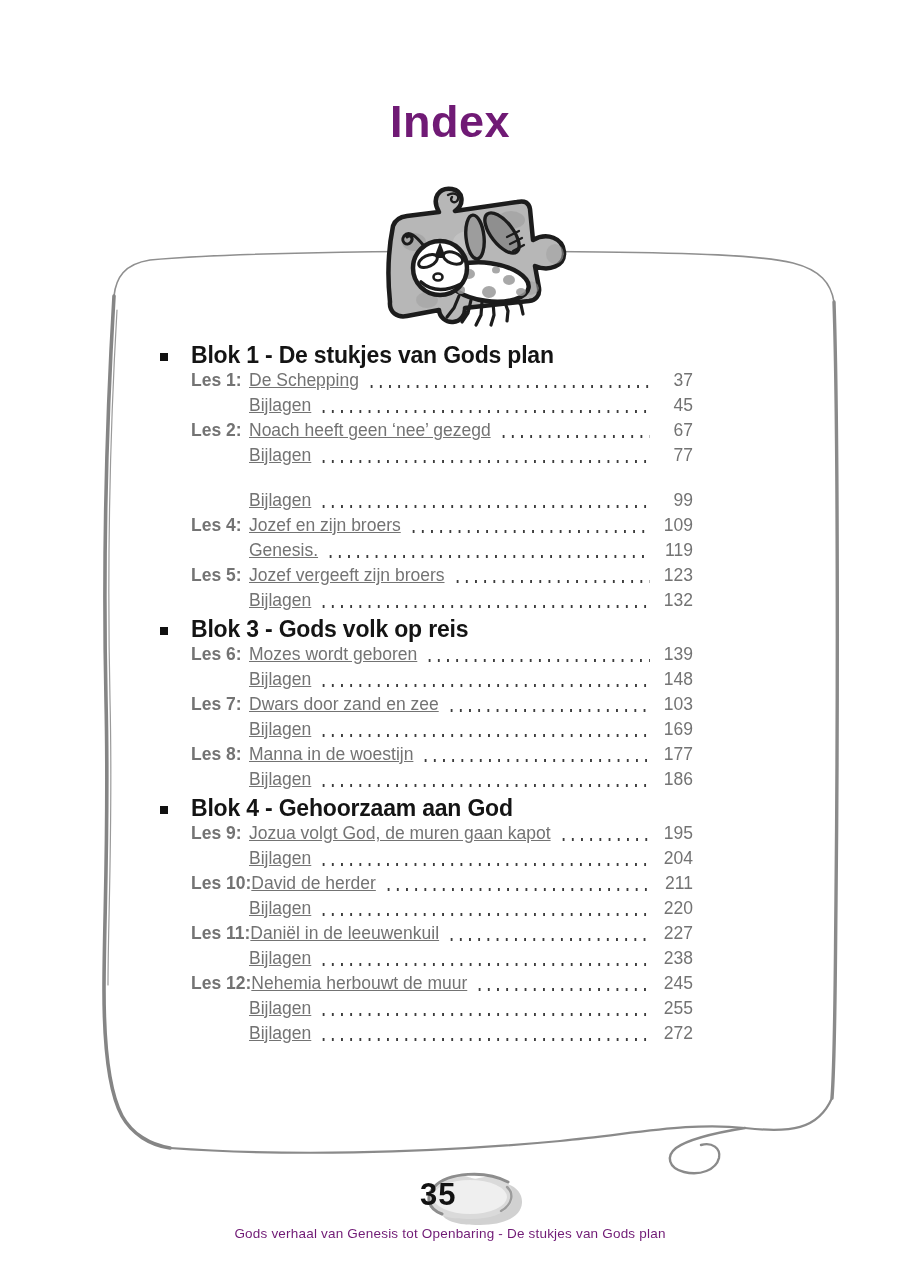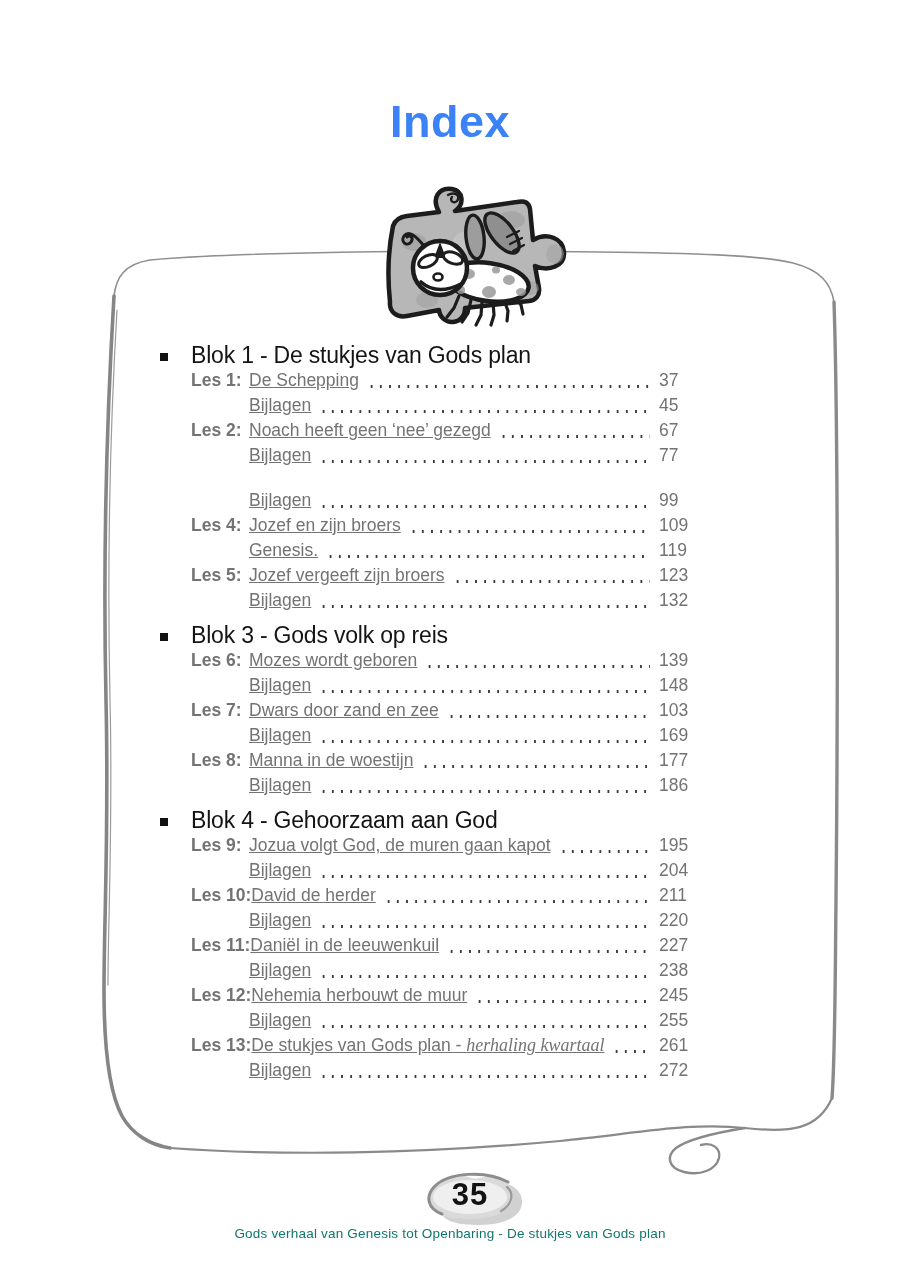--- a/index.html
+++ b/index.html
@@ -4,60 +4,60 @@
 <style>
   html,body{margin:0;padding:0;}
   body{
     width:900px;height:1272px;position:relative;background:#ffffff;
     font-family:"Liberation Sans",sans-serif;overflow:hidden;
   }
   .abs{position:absolute;}
   
   #page-title{
     top:96px;left:0;width:900px;text-align:center;
-    font-size:45px;font-weight:bold;color:#3b82f6;letter-spacing:.5px;
+    font-size:45px;font-weight:bold;color:#701a75;letter-spacing:.5px;
   }
   
   #frame{top:0;left:0;width:900px;height:1272px;z-index:0;pointer-events:none;}
   
   #bee{top:184px;left:368px;width:212px;height:150px;z-index:2;}
   
   #toc{top:343px;left:160px;width:533px;z-index:1;}
   .blok{margin-top:0;}
   .blok:nth-child(2){margin-top:20px;}
-  .blok:nth-child(n+3){margin-top:10px;}
+  .blok:nth-child(n+3){margin-top:4px;}
   .blok-header{
     display:flex;align-items:center;line-height:25px;
-    font-size:23px;font-weight:normal;color:#141414;letter-spacing:-0.2px;text-align:center;
+    font-size:23px;font-weight:bold;color:#141414;letter-spacing:-0.2px;text-align:center;
   }
   .bullet{flex:0 0 8px;width:8px;height:8px;background:#111;margin-right:23px;margin-top:2px;}
   .entry{
     display:flex;line-height:25px;font-size:17.5px;color:#737373;
     padding-left:31px;
   }
   .les{flex:0 0 58px;font-weight:bold;white-space:nowrap;}
   .etitle{white-space:nowrap;text-decoration:underline;}
   .etitle i{font-family:"Liberation Serif",serif;font-size:18px;}
   .leader{
     flex:1;align-self:flex-end;height:3px;margin:0 9px 5px 8px;
     background-image:radial-gradient(circle,#3c3c3c 1.15px,transparent 1.35px);
     background-size:9.2px 3px;background-repeat:repeat-x;background-position:left bottom;
   }
-  .pnum{flex:0 0 34px;}
+  .pnum{flex:0 0 34px;text-align:right;}
   
   #page-num-wrap{top:1168px;left:420px;width:104px;height:60px;z-index:3;}
   #page-num-wrap svg{position:absolute;top:0;left:0;}
   #page-num{
-    position:absolute;top:9px;left:0;width:100px;text-align:center;
+    position:absolute;top:9px;left:0;width:100px;text-align:left;
     font-size:31px;font-weight:bold;color:#121212;letter-spacing:1px;
   }
   
   #footer{
     top:1226px;left:0;width:900px;text-align:center;
-    font-size:13.5px;color:#0f766e;letter-spacing:.2px;
+    font-size:13.5px;color:#701a75;letter-spacing:.2px;
   }
 </style>
 </head>
 <body>
 
 <svg id="frame" class="abs" viewBox="0 0 900 1272" fill="none" xmlns="http://www.w3.org/2000/svg">
 
   <path d="M114,296 C116,278 124,264 150,260 C240,252 420,250 600,252 C690,253 760,255 793,263 C820,270 831,283 834,302" stroke="#8f8f8f" stroke-width="1.6" stroke-linecap="round"></path>
 
   <path d="M834,302 C838,420 838,700 836,900 C835,1000 835,1060 832,1098" stroke="#8a8a8a" stroke-width="3.4" stroke-linecap="round"></path>
@@ -282,26 +282,20 @@
         <span class="leader"></span>
         <span class="pnum">245</span>
       </div>
       <div class="entry">
         <span class="les"></span>
         <span class="etitle">Bijlagen</span>
         <span class="leader"></span>
         <span class="pnum">255</span>
       </div>
       <div class="entry">
-        <span class="les">Les 13:</span>
-        <span class="etitle">De stukjes van Gods plan - <i>herhaling kwartaal</i></span>
-        <span class="leader"></span>
-        <span class="pnum">261</span>
-      </div>
-      <div class="entry">
         <span class="les"></span>
         <span class="etitle">Bijlagen</span>
         <span class="leader"></span>
         <span class="pnum">272</span>
       </div>
     </div>
   </div>
 
 <div id="page-num-wrap" class="abs">
   <svg width="104" height="60" viewBox="0 0 104 60" xmlns="http://www.w3.org/2000/svg">

